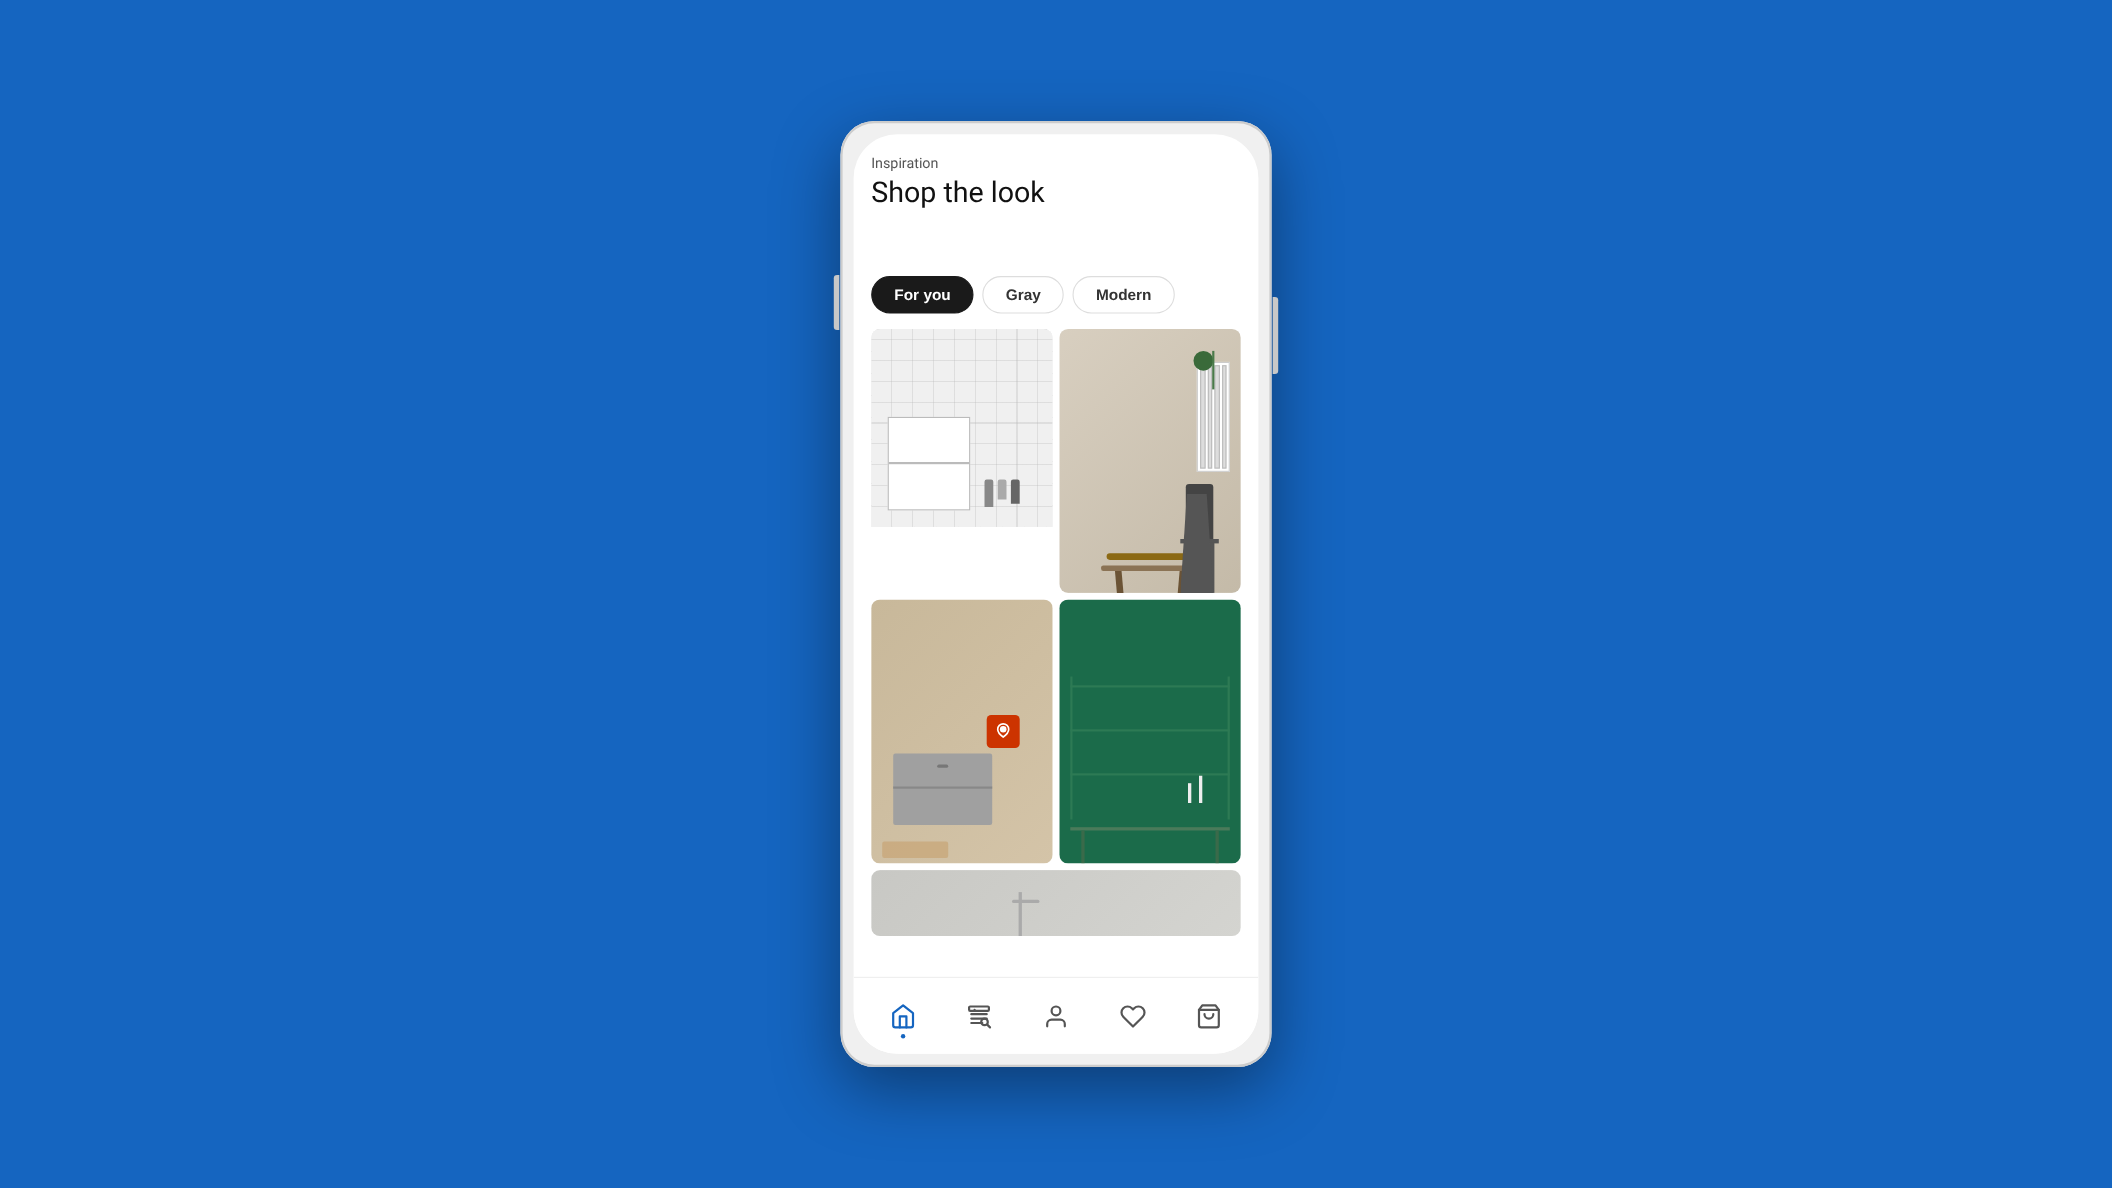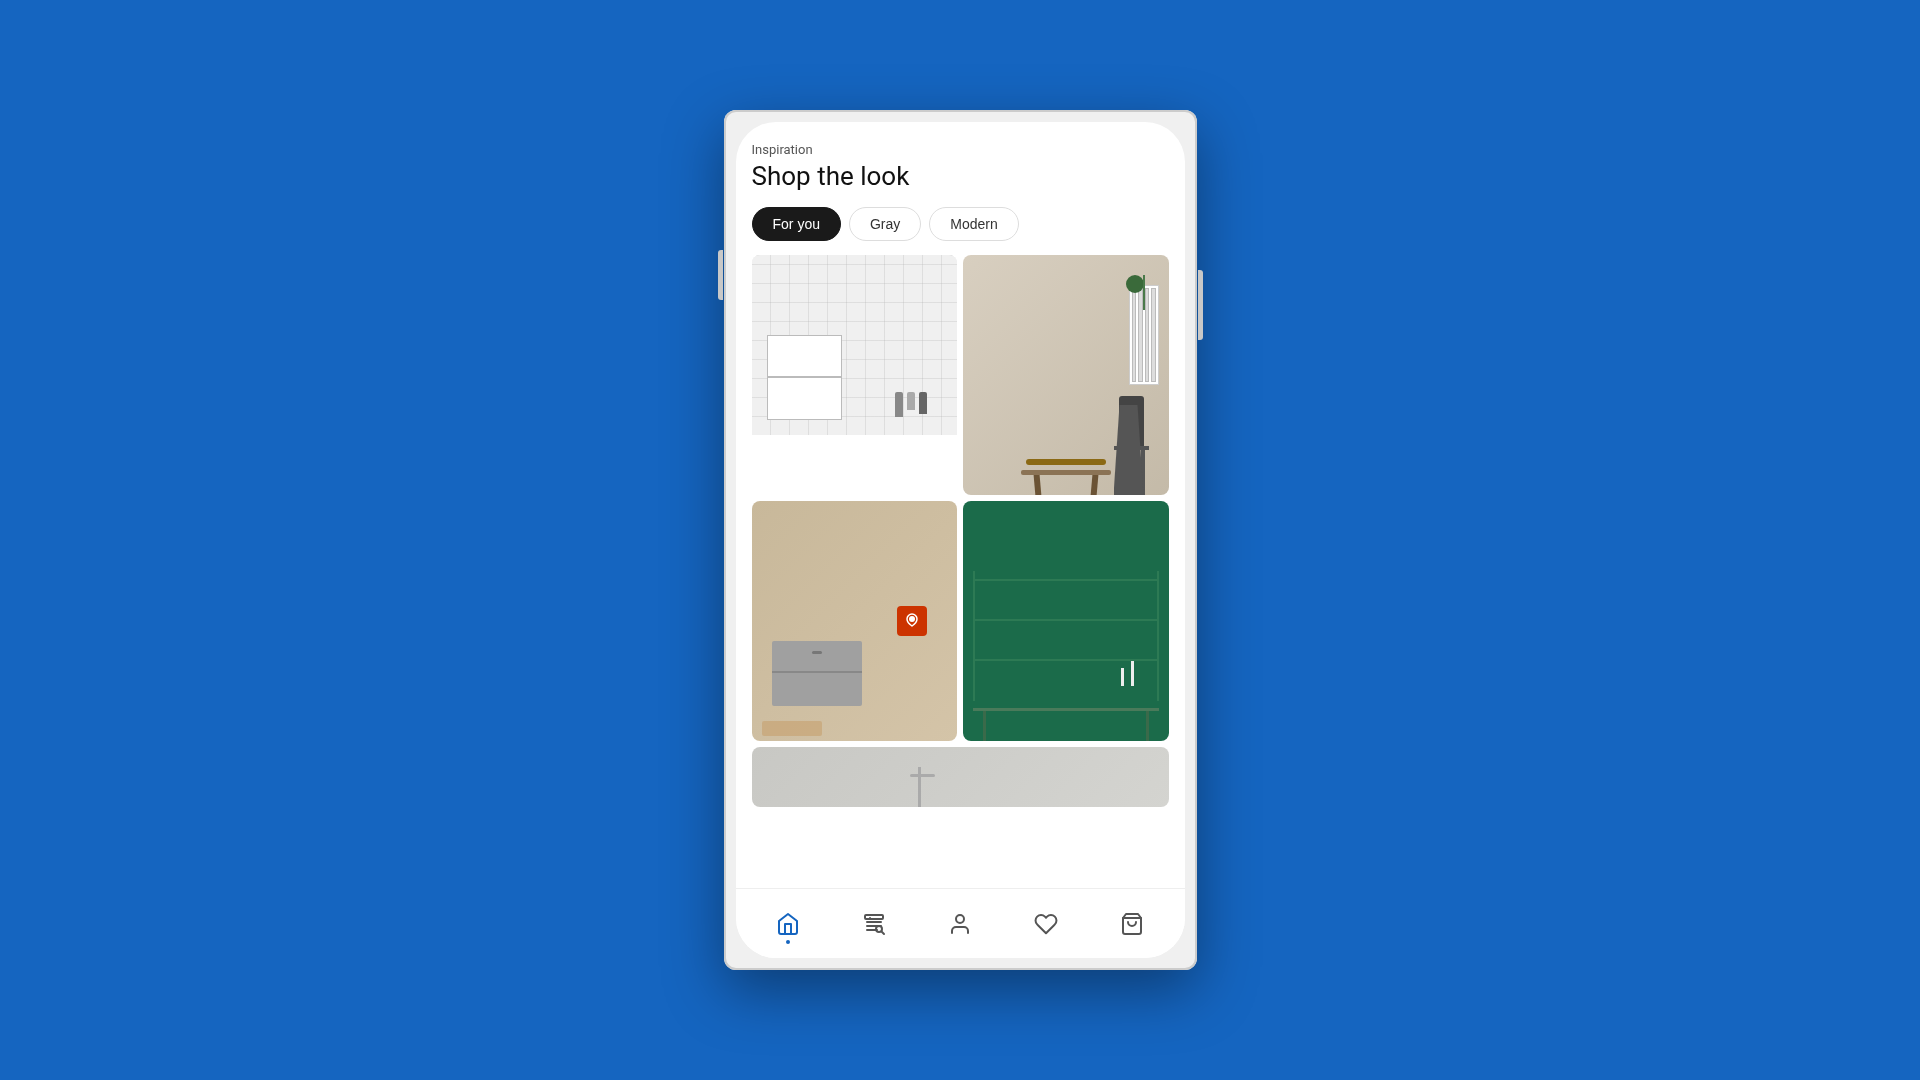--- a/index.html
+++ b/index.html
@@ -9,24 +9,24 @@
       display: flex;
       justify-content: center;
       align-items: center;
       width: 1920px;
       height: 1080px;
       overflow: hidden;
       font-family: -apple-system, BlinkMacSystemFont, 'Segoe UI', Roboto, sans-serif;
     }
 
     .phone-wrapper {
-      width: 473px;
+      width: 392px;
       height: 860px;
       background: #f0f0f0;
-      border-radius: 12px;
+      border-radius: 31px;
       padding: 12px;
       box-shadow: 0 20px 60px rgba(0,0,0,0.4), inset 0 0 0 2px #ccc;
       position: relative;
     }
 
     .phone-screen {
       width: 100%;
       height: 100%;
       background: #fff;
       border-radius: 40px;
@@ -83,24 +83,25 @@
       display: flex;
       gap: 8px;
       margin-bottom: 14px;
     }
 
     .filter-tab {
       padding: 8px 20px;
       border-radius: 30px;
       border: 1.5px solid #ddd;
       font-size: 14px;
-      font-weight: 400;
+      font-weight: 700;
       cursor: pointer;
       background: #fff;
       color: #333;
+      margin-top: 44px;
     }
 
     .filter-tab.active {
       background: #1a1a1a;
       color: #fff;
       border-color: #1a1a1a;
     }
 
     .grid-container {
       display: grid;

